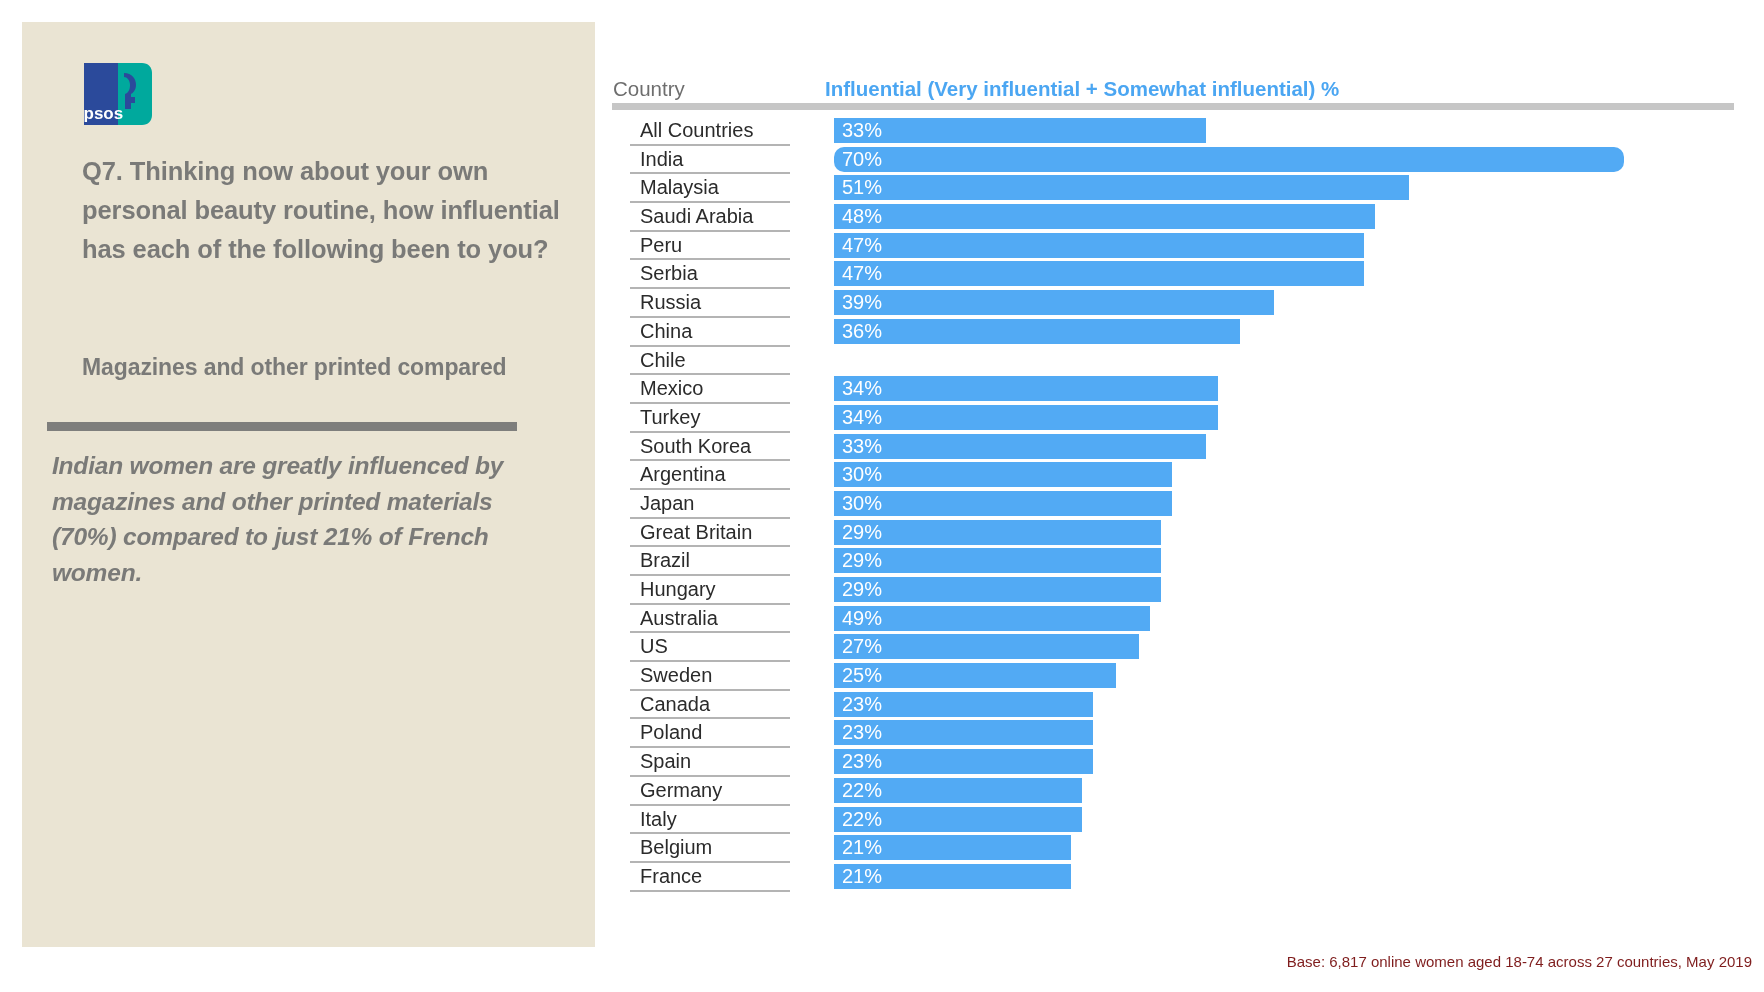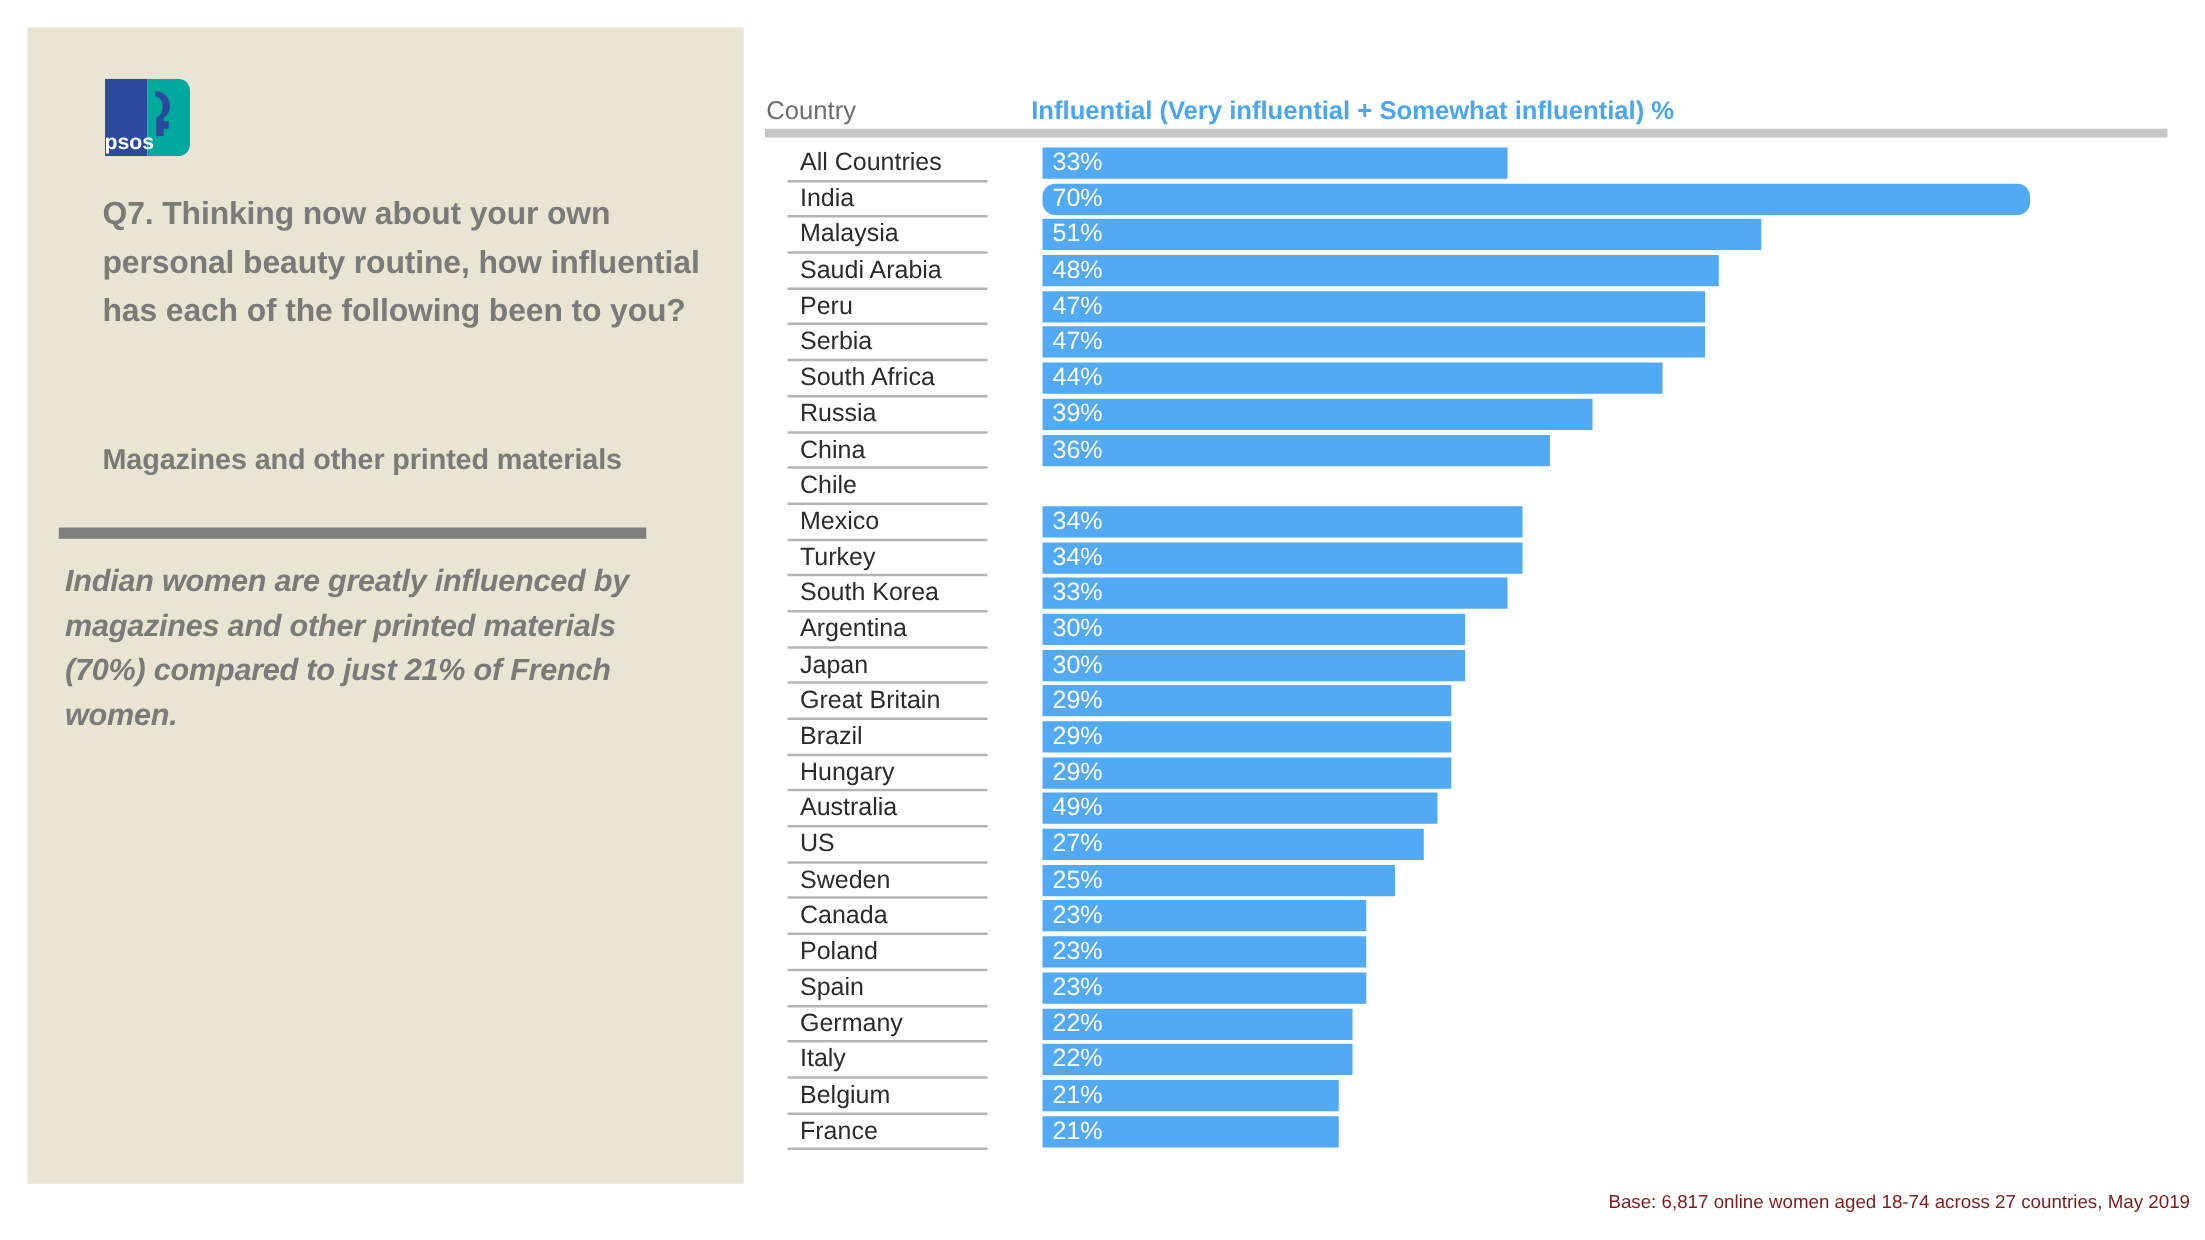--- a/index.html
+++ b/index.html
@@ -194,21 +194,21 @@
     <svg width="68" height="62" viewBox="0 0 68 62" xmlns="http://www.w3.org/2000/svg">
       <rect x="0" y="0" width="34" height="62" fill="#2B4A9B"></rect>
       <path d="M34 0 H58 C64 0 68 4 68 10 V52 C68 58 64 62 58 62 H34 Z" fill="#00A99D"></path>
       <path d="M40 10 C48 10 52 16 52 22 C52 27 49 30 47 31 L47 34 L51 34 L51 40 L47 40 L47 46 L41 46 L41 31 C44 30 46 27 46 22 C46 17 43 14 40 14 Z" fill="#2B4A9B"></path>
       <text x="17" y="56" font-family="&quot;Liberation Sans&quot;, sans-serif" font-size="17" font-weight="bold" fill="#FFFFFF" text-anchor="middle">Ipsos</text>
     </svg>
   </div>
 
   <div id="question-text">Q7. Thinking now about your own personal beauty routine, how influential has each of the following been to you?</div>
 
-  <div id="subject-text">Magazines and other printed materials</div>
+  <div id="subject-text">Magazines and other printed compared</div>
 
   <div id="panel-rule"></div>
 
   <div id="insight-text">Indian women are greatly influenced by magazines and other printed materials (70%) compared to just 21% of French women.</div>
 </div>
 
 <div id="chart-area">
 
   <div id="col-header-country">Country</div>
 
@@ -272,30 +272,20 @@
           <div class="row-label">Serbia</div>
         </div>
         <div class="bar-track">
           <div class="bar" style="width: 530.16px; background: rgb(82, 170, 244);">
             <span class="bar-value">47%</span>
           </div>
         </div>
       </div>
       <div class="row">
         <div class="row-label-cell">
-          <div class="row-label">South Africa</div>
-        </div>
-        <div class="bar-track">
-          <div class="bar" style="width: 496.32px; background: rgb(82, 170, 244);">
-            <span class="bar-value">44%</span>
-          </div>
-        </div>
-      </div>
-      <div class="row">
-        <div class="row-label-cell">
           <div class="row-label">Russia</div>
         </div>
         <div class="bar-track">
           <div class="bar" style="width: 439.92px; background: rgb(82, 170, 244);">
             <span class="bar-value">39%</span>
           </div>
         </div>
       </div>
       <div class="row">
         <div class="row-label-cell">

